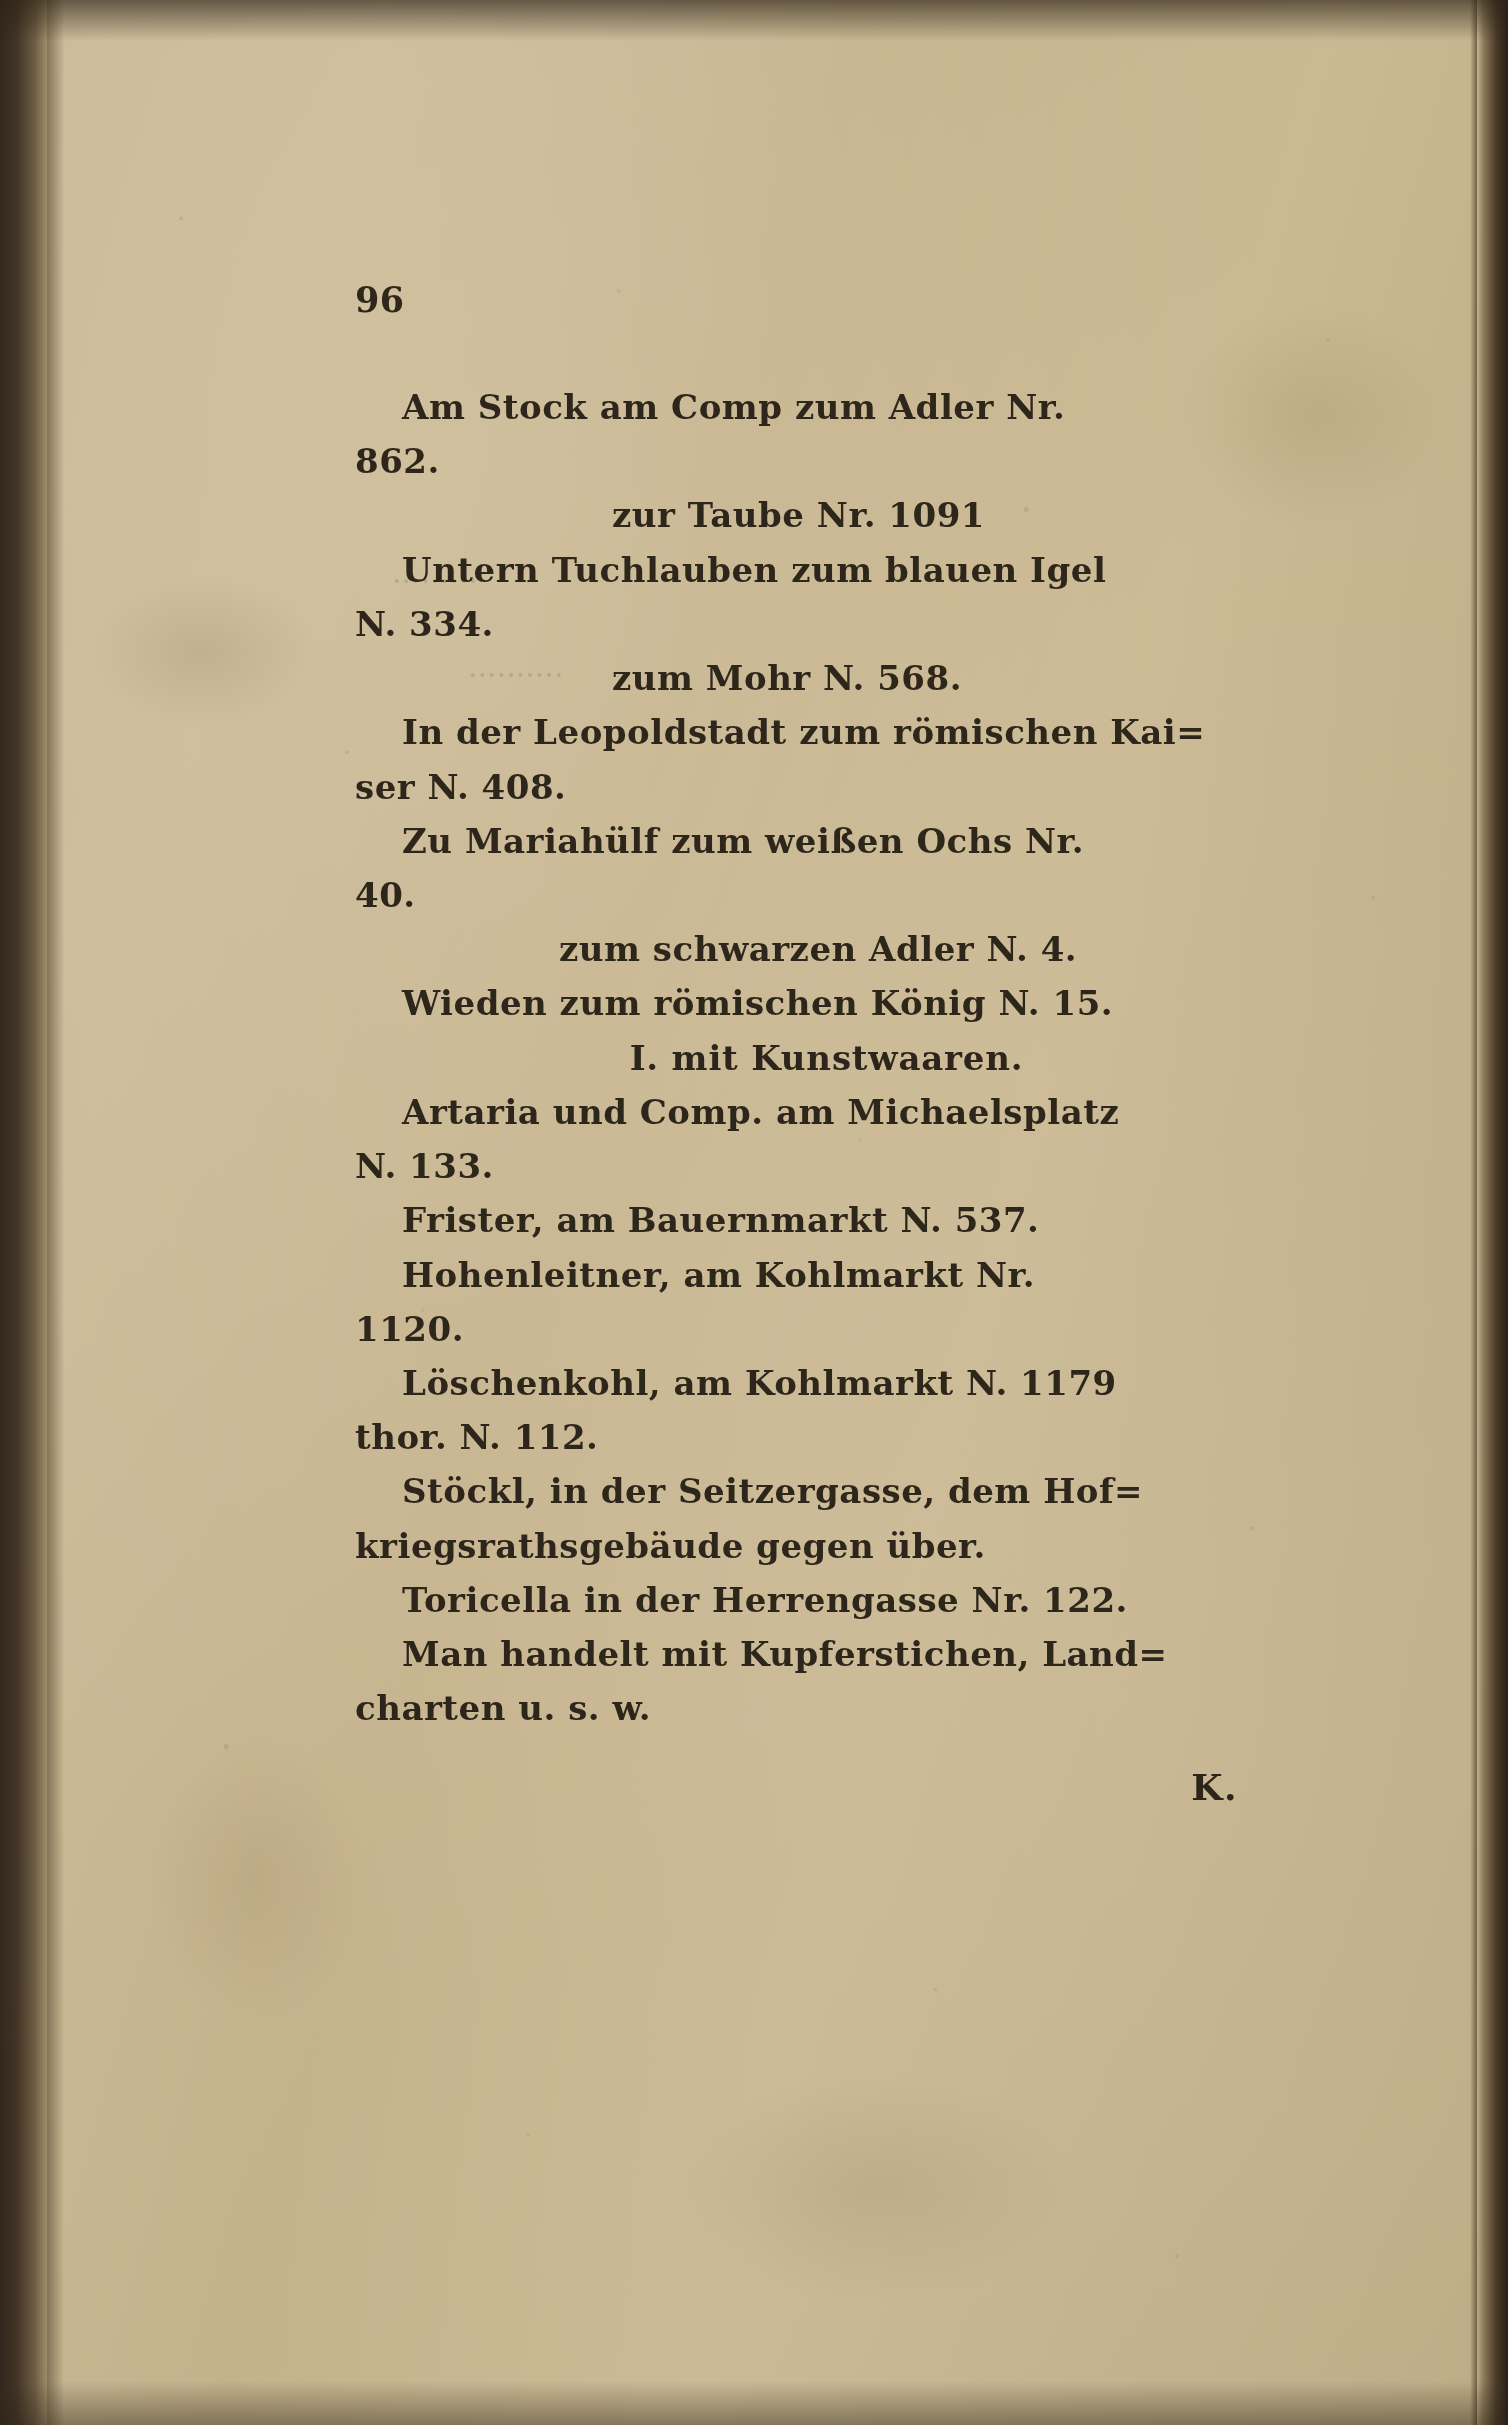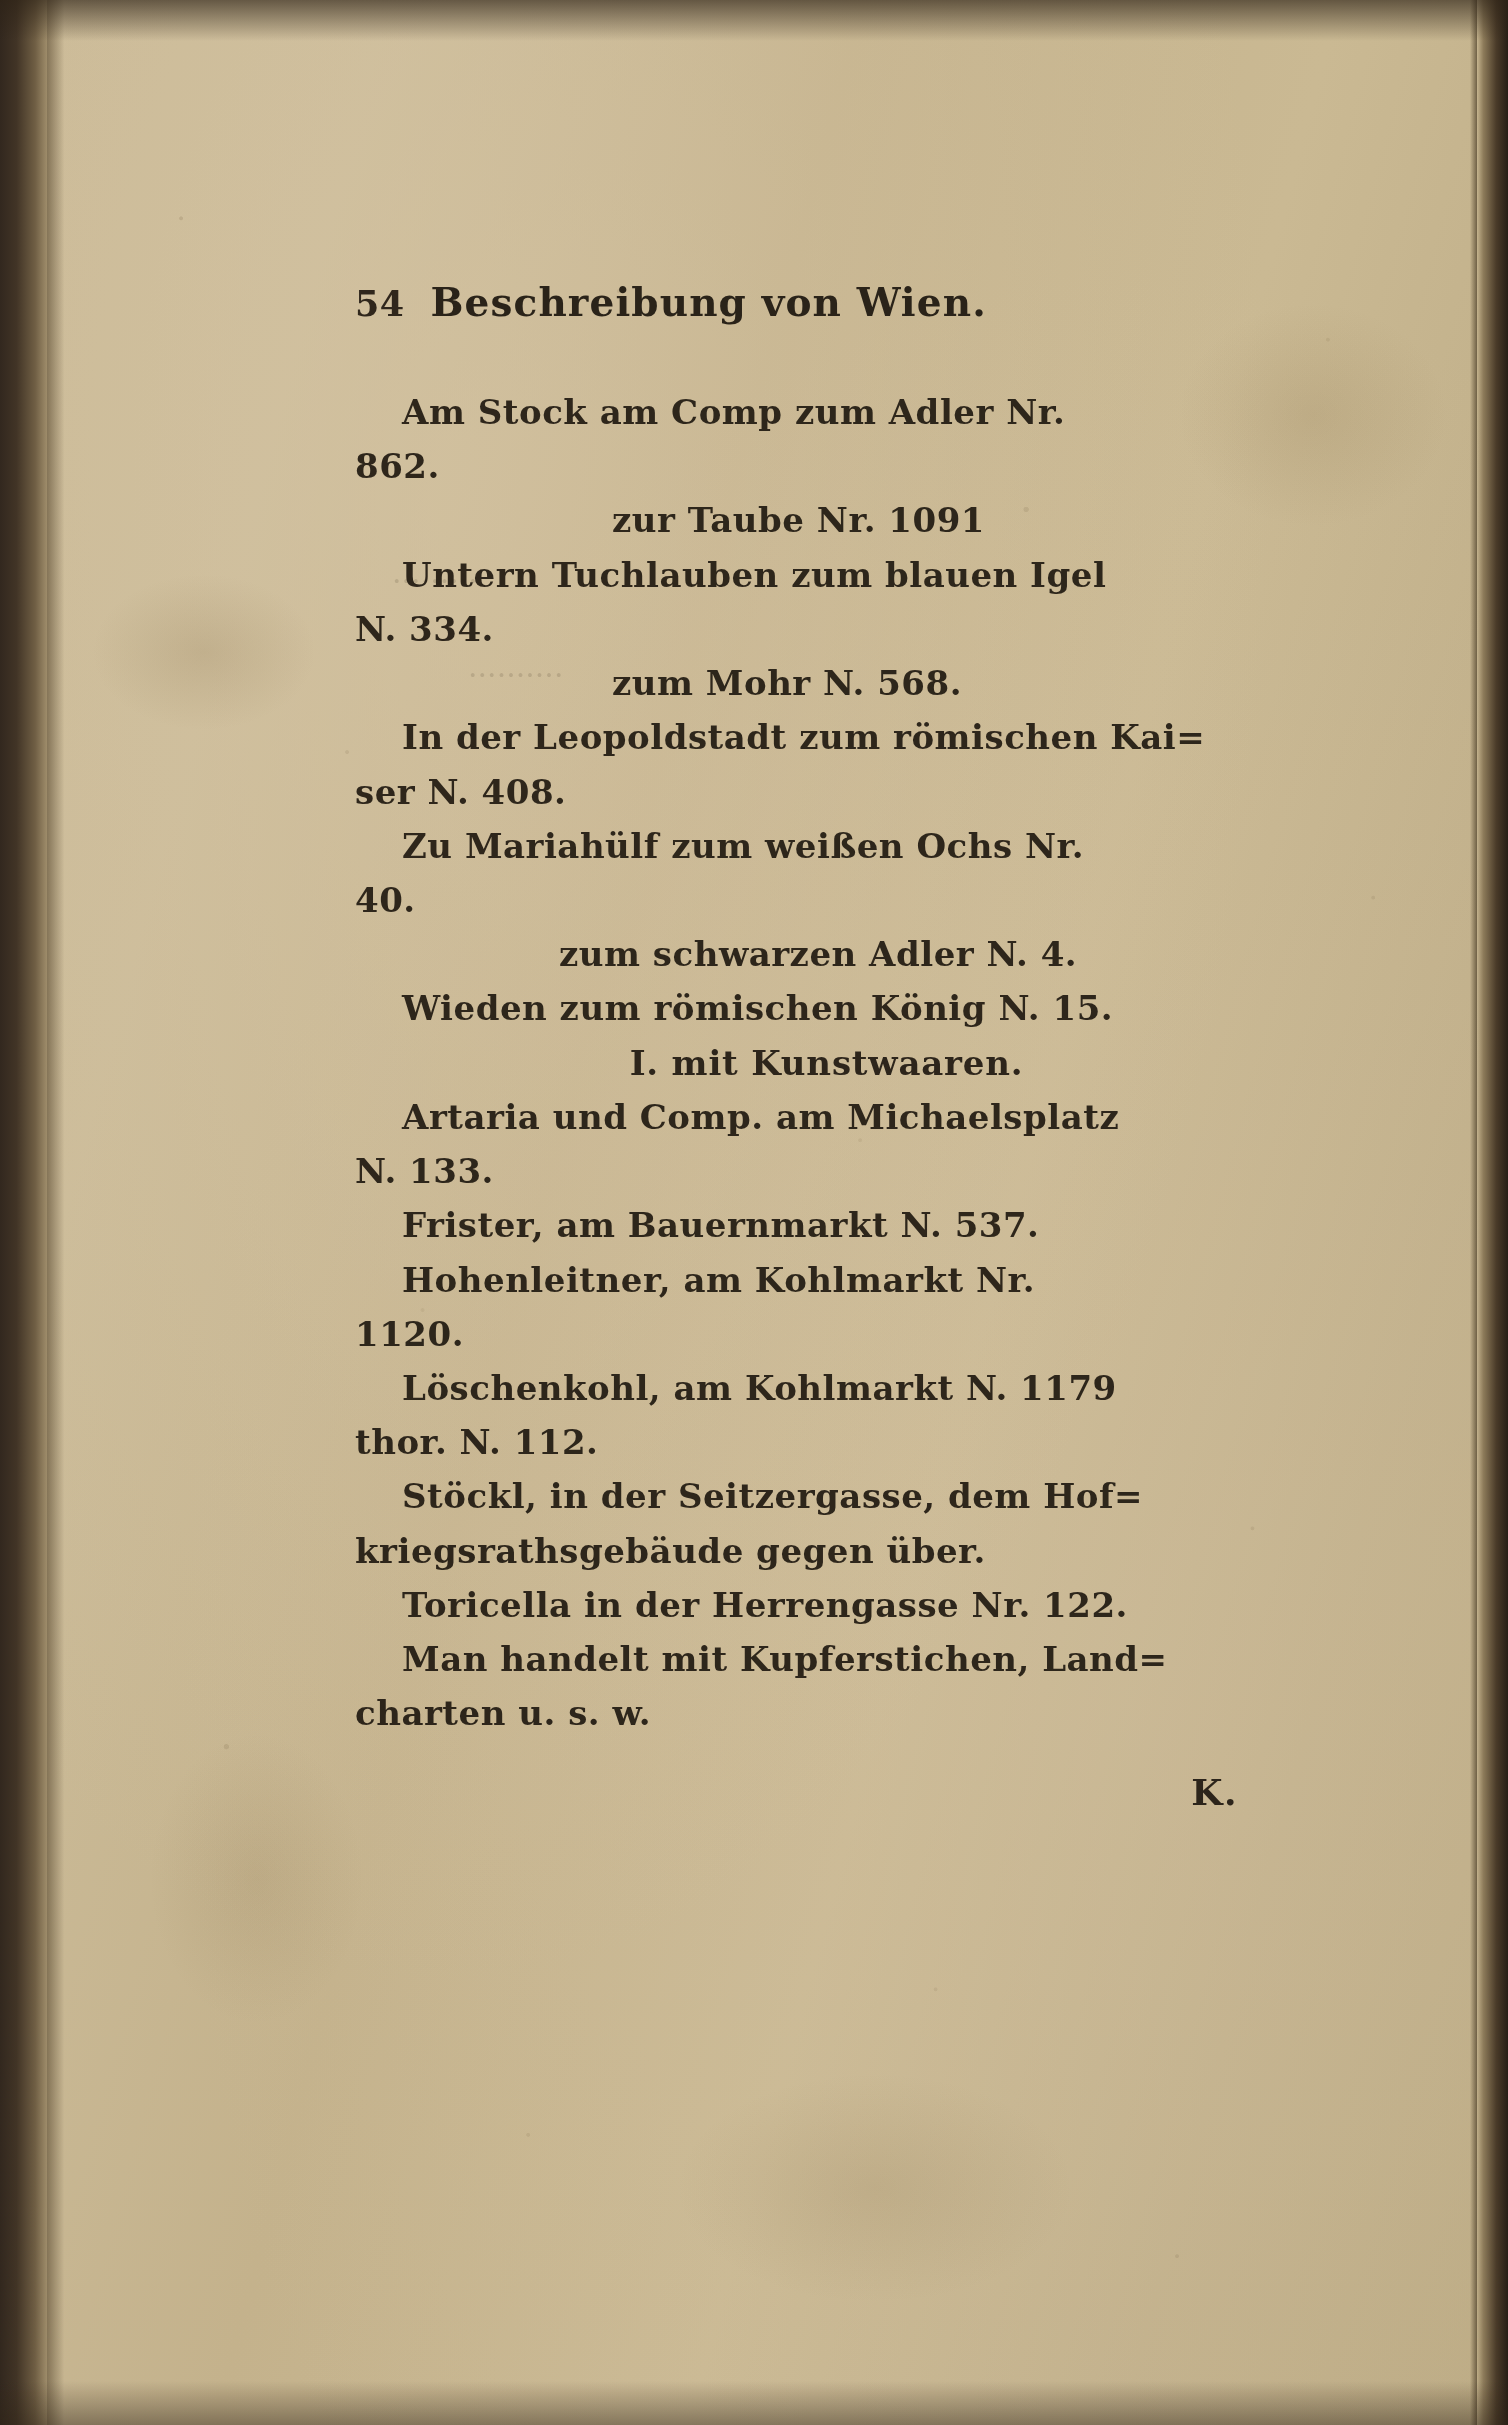--- a/index.html
+++ b/index.html
@@ -185,22 +185,21 @@
   <div class="gutter-dark"></div>
   <div class="gutter-edge"></div>
   <div class="right-rule"></div>
   <div class="right-dark"></div>
   <div class="top-shadow"></div>
   <div class="bottom-shadow"></div>
 
   <div class="textblock fraktur ink-fade">
 
     <div class="header-line">
-      <span class="folio">54</span>
-      <span class="running-title">Beschreibung von Wien.</span>
+      <span class="folio">96</span>
     </div>
 
     <p class="entry">Am Stock am Comp zum Adler Nr.</p>
     <p class="entry cont">862.</p>
     <p class="entry sub">zur Taube Nr. 1091</p>
     <p class="entry">Untern Tuchlauben zum blauen Igel</p>
     <p class="entry cont">N. 334.</p>
     <p class="entry sub">zum Mohr N. 568.</p>
     <p class="entry">In der Leopoldstadt zum römischen Kai=</p>
     <p class="entry cont">ser N. 408.</p>

